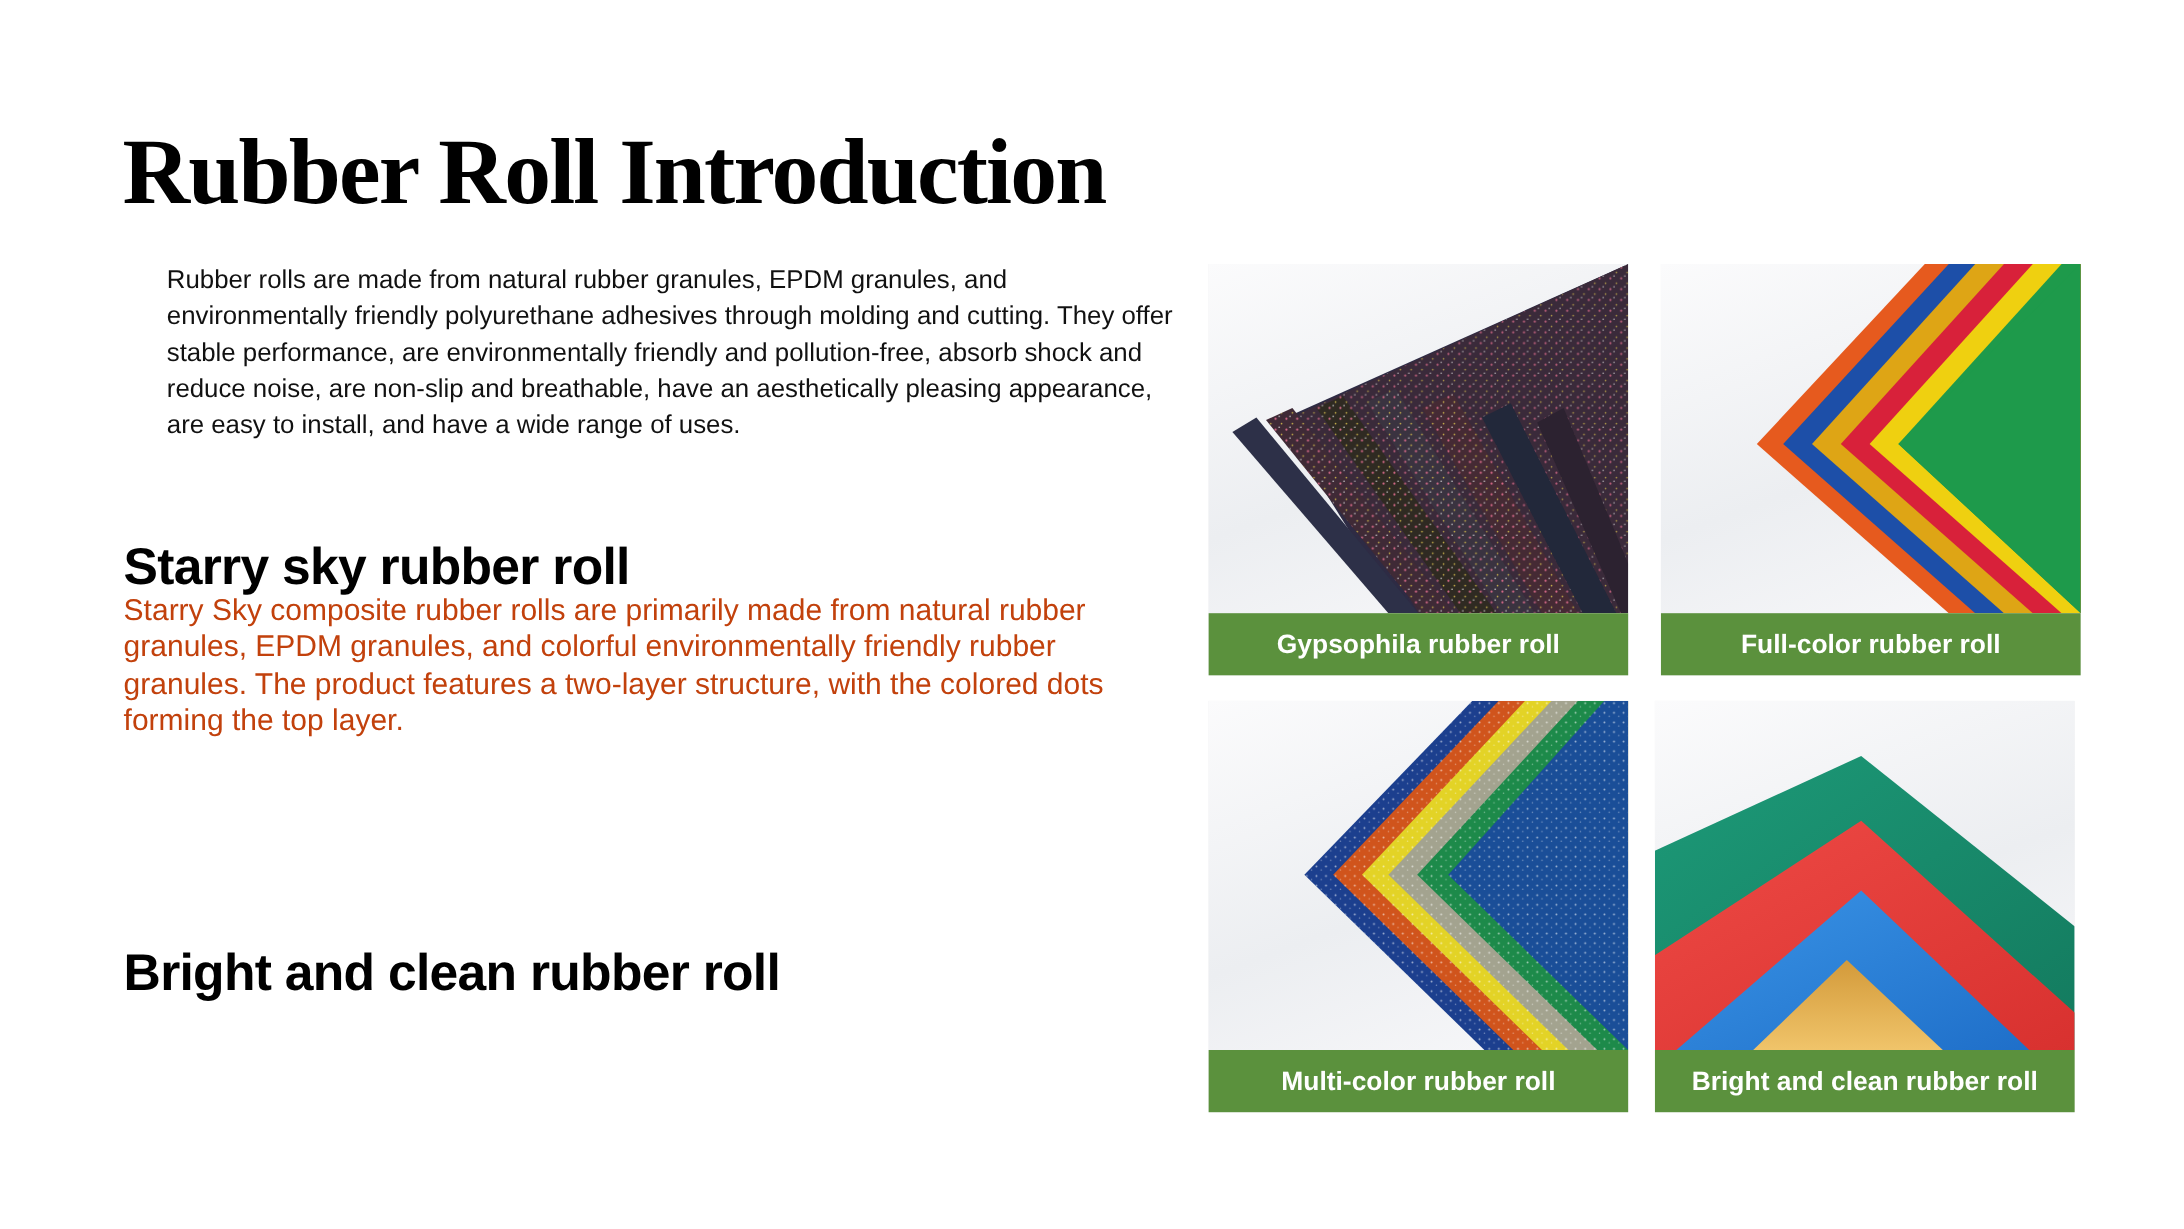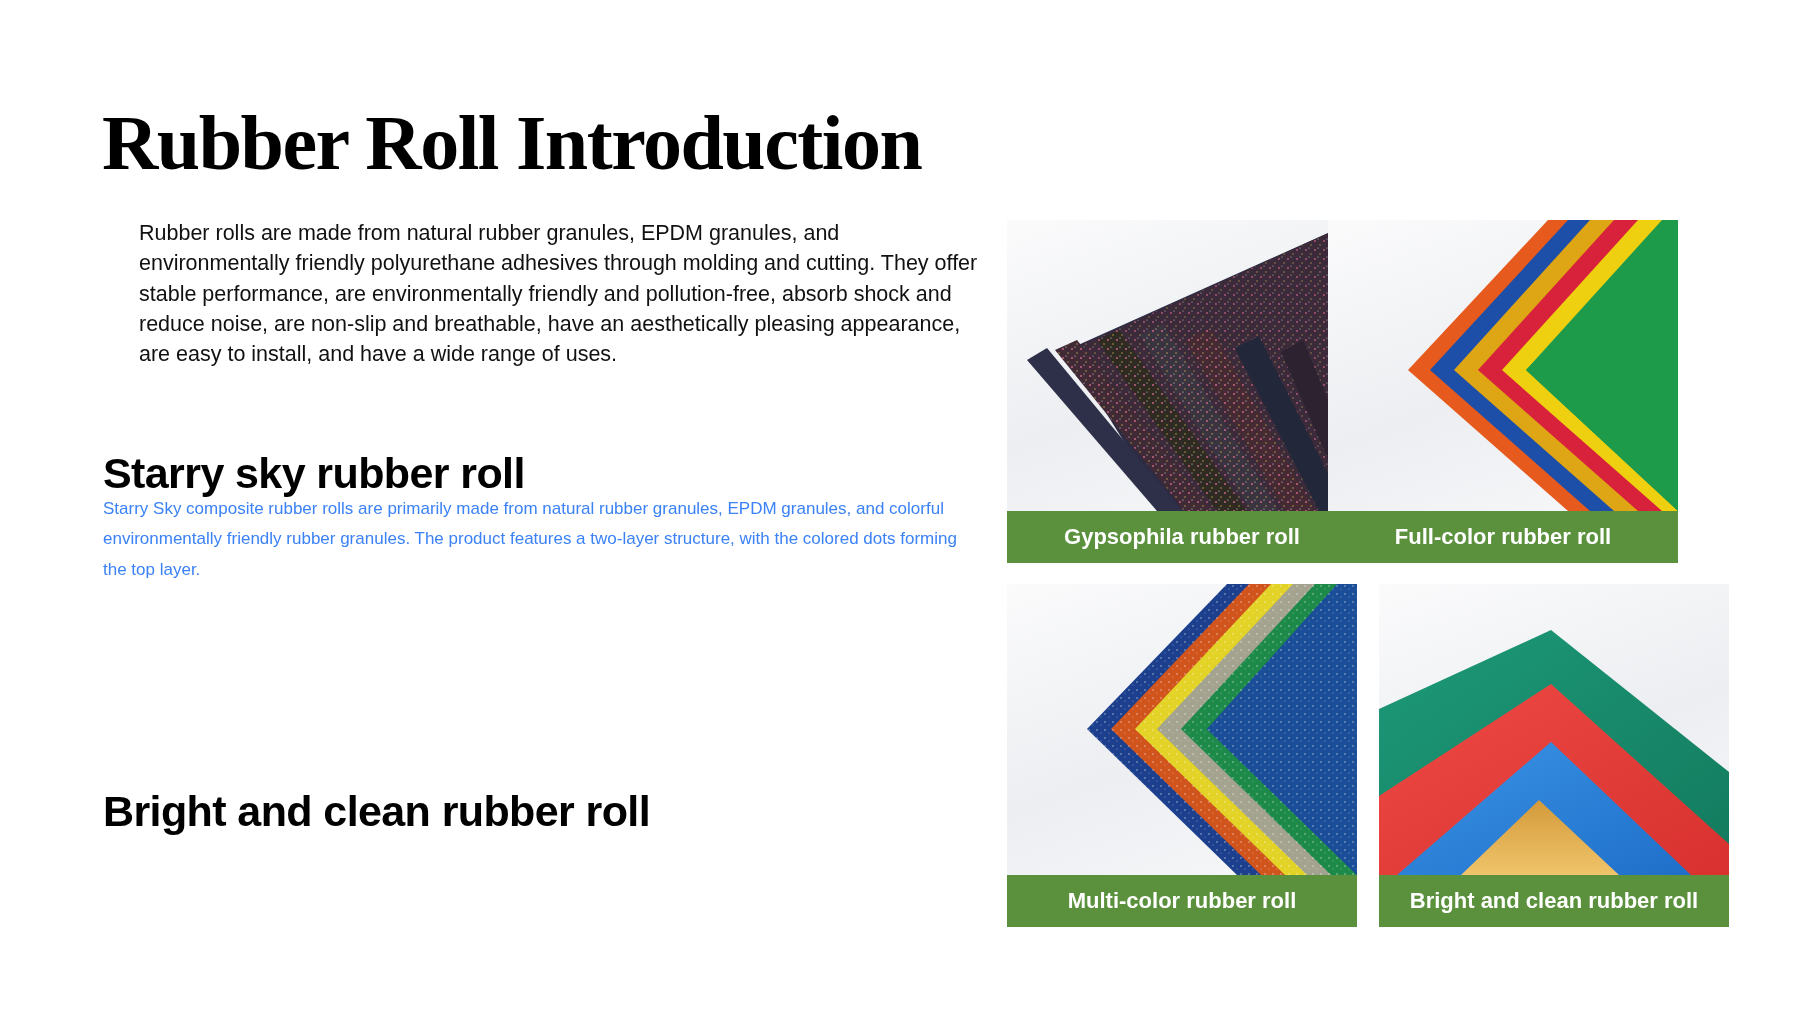--- a/index.html
+++ b/index.html
@@ -15,31 +15,31 @@
   .intro {
     position:absolute; left:103px; top:218px; width:840px;
     font-size:21.5px; line-height:30.3px; color:#111;margin-left:36px;
   }
   .section { position:absolute; left:103px; width:860px; }
   .section h2 {
     margin:0; font-family:"Liberation Sans", sans-serif; font-weight:700;
     font-size:43px; line-height:38px; letter-spacing:-0.6px; color:#000;
   }
   .section p {
-    margin:2px 0 0 0; font-size:17px; line-height:30.3px; color:#3b82f6;
+    margin:2px 0 0 0; font-size:25px; line-height:30.3px; color:#c2410c;
   }
   .card { position:absolute; width:350px; height:343px; overflow:hidden; background:#f4f4f6; }
   .card .photo { position:absolute; left:0; top:0; width:350px; height:291px; overflow:hidden; }
   .card .label {
     position:absolute; left:0; top:291px; width:350px; height:52px;
     background:#5b913d; color:#fff; font-weight:700; font-size:22px;
     display:flex; align-items:center; justify-content:center; white-space:nowrap;
   }
   .c1 { left:1007px; top:220px; }
-  .c2 { left:1328px; top:220px; }
+  .c2 { left:1384px; top:220px; }
   .c3 { left:1007px; top:584px;text-decoration:underline; }
   .c4 { left:1379px; top:584px; }
   .bg-white { background:linear-gradient(160deg,#fbfbfc 0%,#eceef1 55%,#f8f8fa 100%); }
   svg { display:block; }
 </style>
 </head>
 <body>
 
 <div class="title">Rubber Roll Introduction</div>
 

